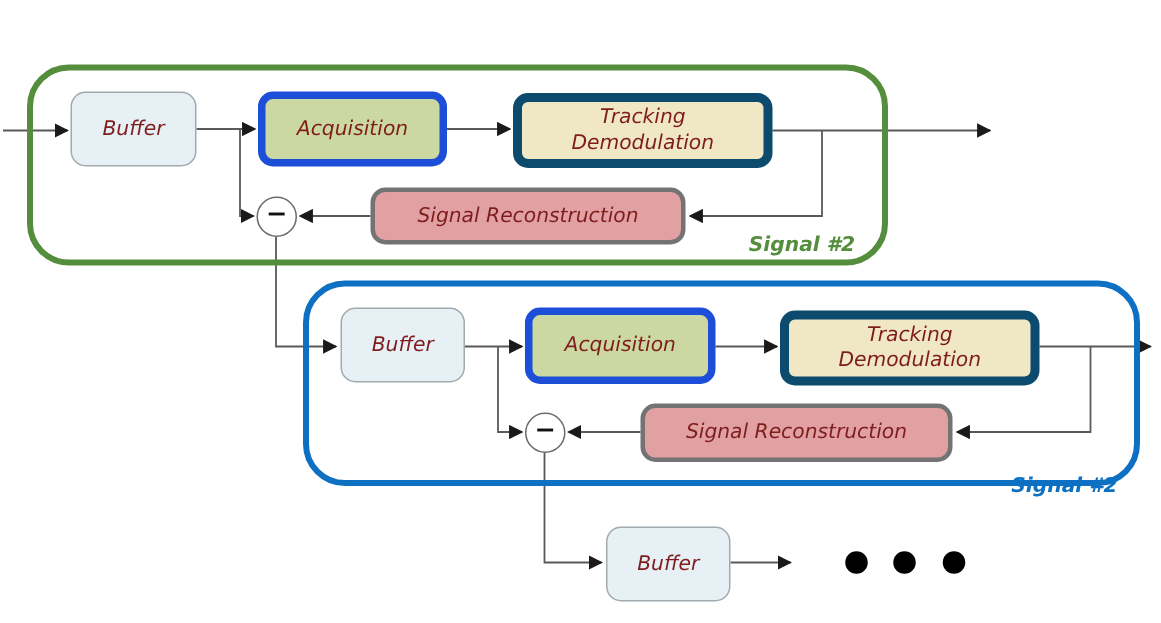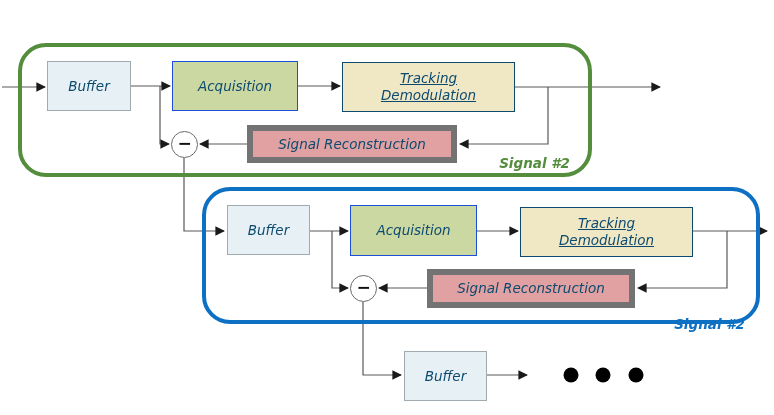--- a/index.html
+++ b/index.html
@@ -42,40 +42,40 @@
   .block {
     position: absolute;
     box-sizing: border-box;
     display: flex;
     align-items: center;
     justify-content: center;
     text-align: center;
     font-style: italic;
     font-size: 13.5px;
     line-height: 1.25;
-    color: #0c4a6e;
+    color: #7f1d1d;
     z-index: 3;
     padding: 2px 14px;
+    border-radius: 10px;
   }
   .block.buffer {
     background: #e7f0f5;
     border: 1px solid #a0aaaf;
   }
   .block.acquisition {
     background: #cbd8a2;
-    border: 1px solid #1d4ed8;
+    border: 5px solid #1d4ed8;
   }
   .block.tracking {
     background: #f0e7c5;
-    border: 1px solid #0c4a6e;
-    text-decoration: underline;
+    border: 6px solid #0c4a6e;
   }
   .block.reconstruction {
     background: #e1a0a2;
-    border: 6px solid #737373;
+    border: 3px solid #737373;
   }
   .subtract-node {
     position: absolute;
     box-sizing: border-box;
     width: 27px; height: 27px;
     border-radius: 50%;
     background: #ffffff;
     border: 1px solid #6b6b6b;
     display: flex;
     align-items: center;

